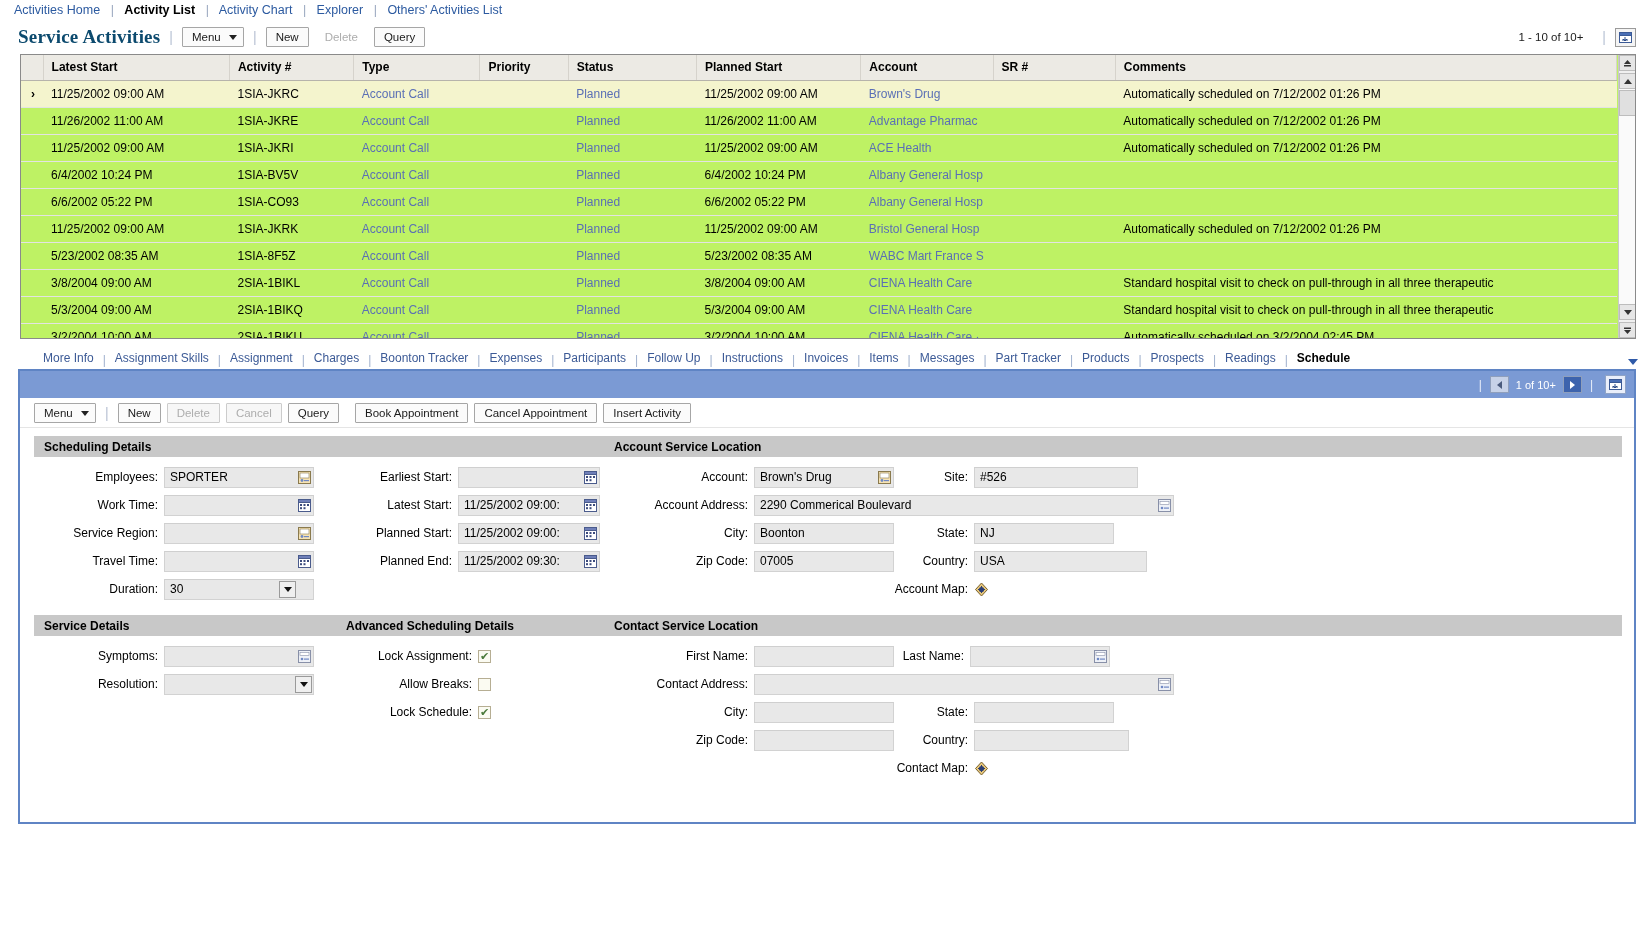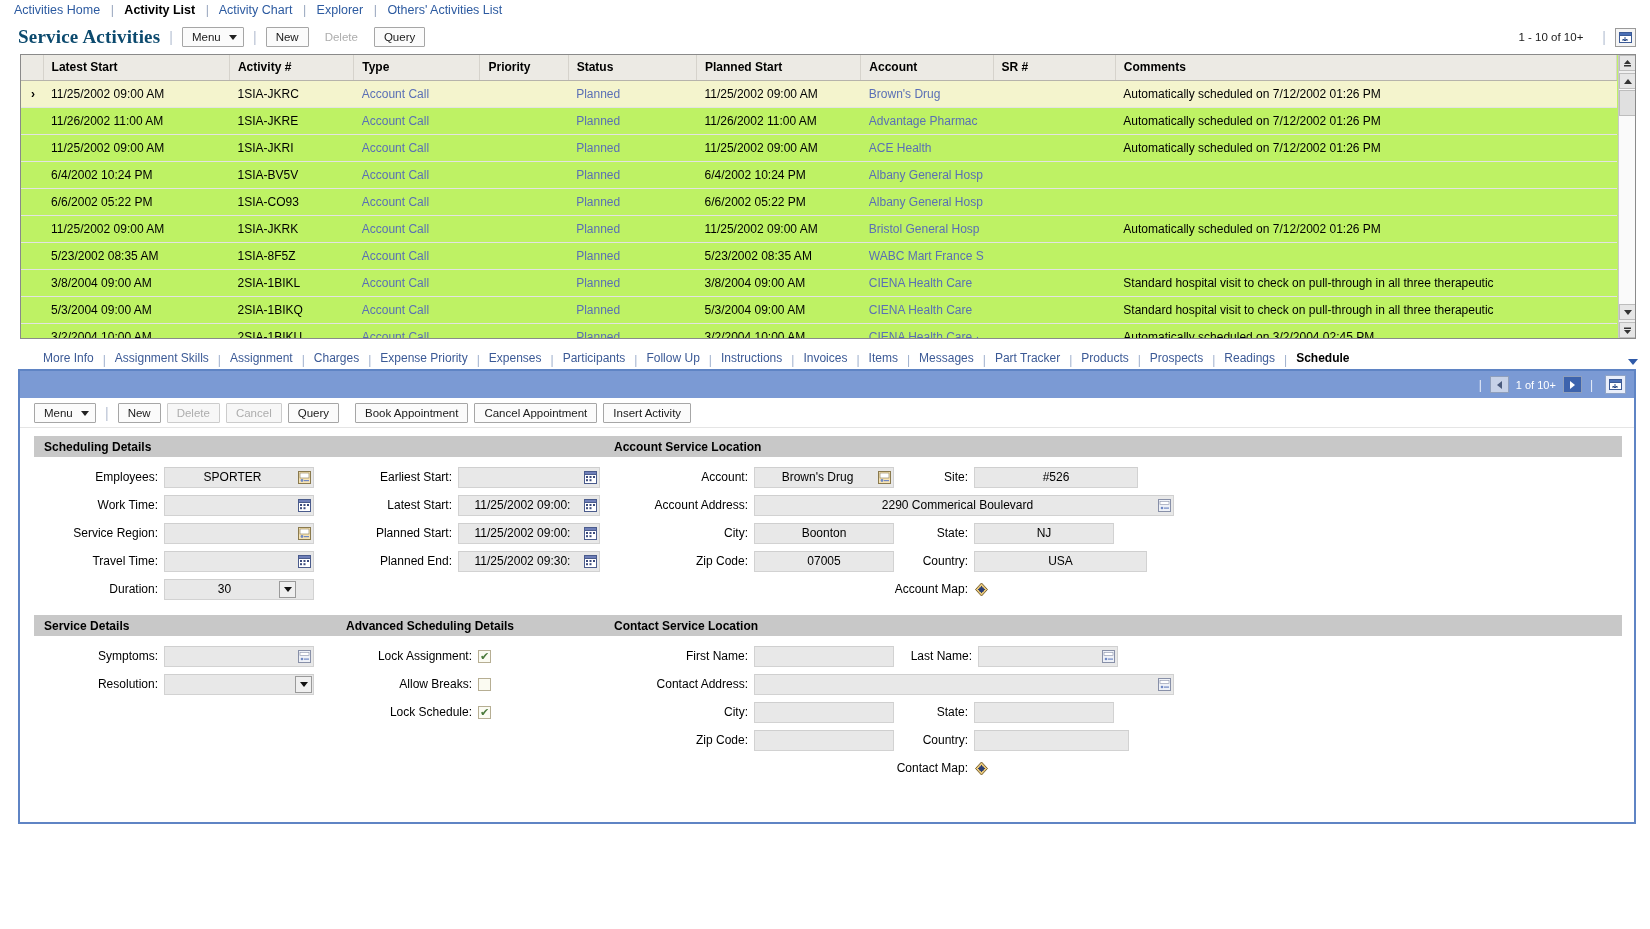--- a/index.html
+++ b/index.html
@@ -236,21 +236,20 @@
   .fbox {
     background: #e8e8e8;
     border: 1px solid #d2d2d2;
     border-top-color:#cfcfcf;
     height: 21px;
     display: flex; align-items: center;
     padding: 0 2px 0 5px;
     font-size: 12px;
     position: relative;
     overflow: hidden;
-    text-align: center;
   }
   .fbox .val { flex: 1 1 auto; white-space: nowrap; overflow: hidden; }
   .fbox.plain { padding-right: 5px; }
   .pickicon {
     width: 14px; height: 14px; flex: 0 0 auto; margin-left: 2px;
     display:inline-flex; align-items:center; justify-content:center;
     cursor:pointer;
   }
   .dd {
     width: 17px; height: 17px; flex:0 0 auto; margin-left:auto;
@@ -473,21 +472,21 @@
 
   <div class="tabstrip" id="tabstrip">
     <span class="tab">More Info</span>
       <span class="tsep">|</span>
       <span class="tab">Assignment Skills</span>
       <span class="tsep">|</span>
       <span class="tab">Assignment</span>
       <span class="tsep">|</span>
       <span class="tab">Charges</span>
       <span class="tsep">|</span>
-      <span class="tab">Expense Priority</span>
+      <span class="tab">Boonton Tracker</span>
       <span class="tsep">|</span>
       <span class="tab">Expenses</span>
       <span class="tsep">|</span>
       <span class="tab">Participants</span>
       <span class="tsep">|</span>
       <span class="tab">Follow Up</span>
       <span class="tsep">|</span>
       <span class="tab">Instructions</span>
       <span class="tsep">|</span>
       <span class="tab">Invoices</span>
@@ -833,21 +832,21 @@
         </div>
 
         <div class="sectcol" style="flex:1 1 auto">
           <div class="sect-header">Contact Service Location</div>
 
           <div class="fieldrow">
             <span class="flabel" style="width:150px">First Name:</span>
             <span class="fbox plain" style="width:140px">
               <span class="val"></span>
             </span>
-            <span class="flabel" style="width:84px">Last Name:</span>
+            <span class="flabel" style="width:76px">Last Name:</span>
             <span class="fbox" style="width:140px">
               <span class="val"></span>
               <span class="pickicon">
                 <svg width="13" height="13" viewBox="0 0 13 13" aria-hidden="true">
                     <rect x="0.5" y="0.5" width="12" height="12" fill="#eef1f7" stroke="#8890a8"></rect>
                     <rect x="2" y="2.5" width="9" height="3" fill="#ffffff" stroke="#8890a8" stroke-width=".6"></rect>
                     <circle cx="4" cy="9" r="1.3" fill="#6f88c4"></circle>
                     <rect x="6" y="8.5" width="5" height="1.2" fill="#6f88c4"></rect>
                   </svg>
               </span>

